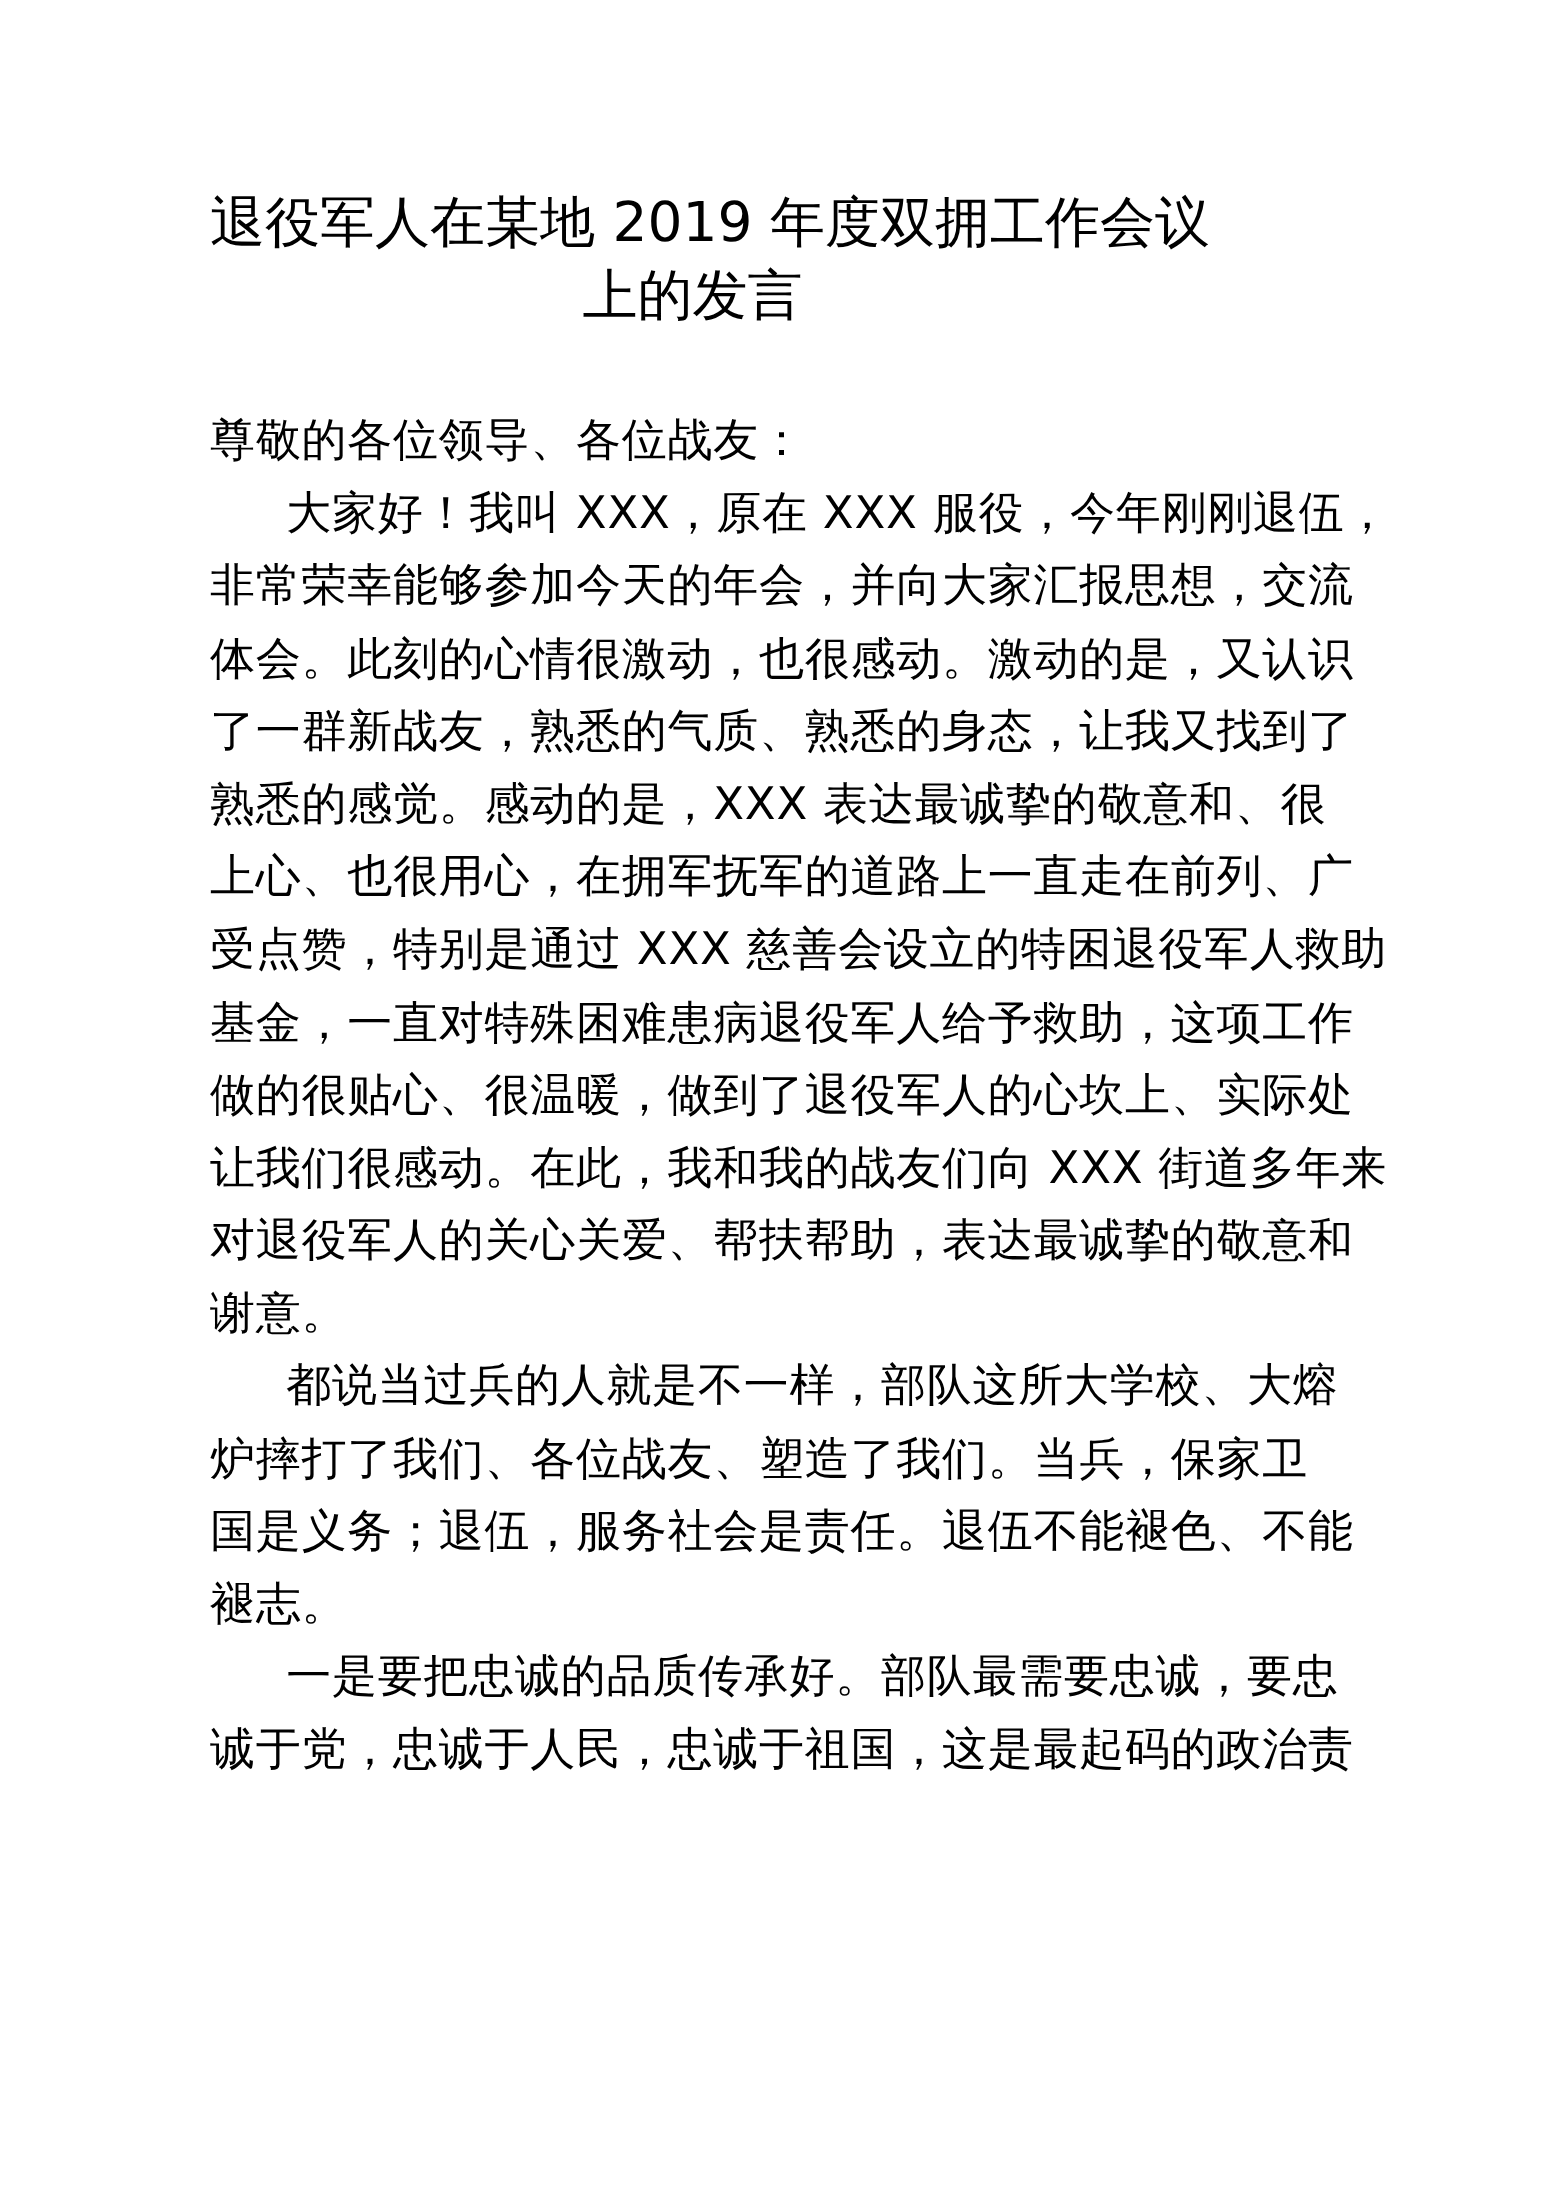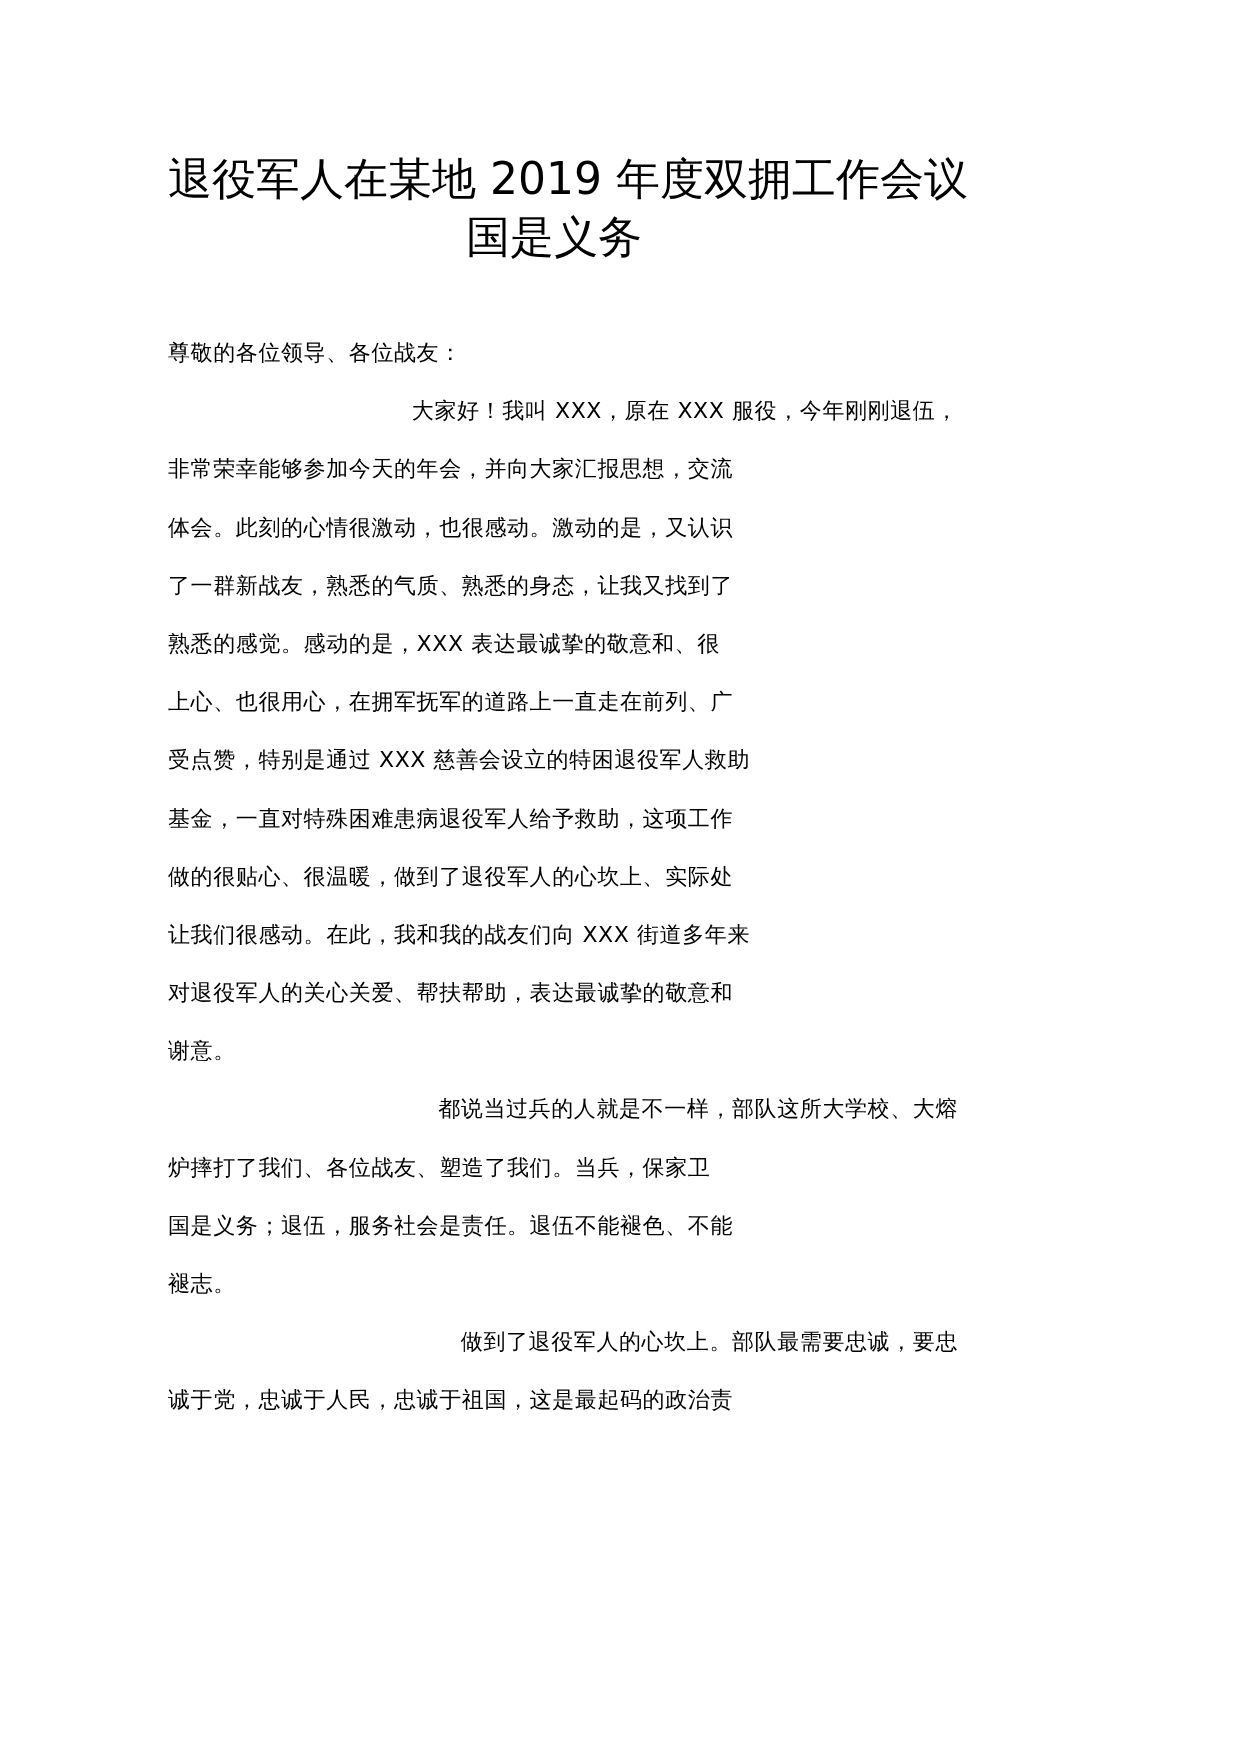--- a/index.html
+++ b/index.html
@@ -38,35 +38,35 @@
     .body {
       position: absolute;
       left: 168px;
       top: 324px;
       width: 790px;
     }
     .line {
       display: block;
       height: 58.2px;
       line-height: 58.2px;
-      font-size: 22px;
+      font-size: 36px;
       white-space: nowrap;
       letter-spacing: 0.6px;
     }
     .line.indent { padding-left: 61px; text-align: right; }
     .b { font-weight: normal; }
   </style>
 </head>
 <body>
 
 <div class="page">
 
   <h1 class="title">
     <span class="tline">退役军人在某地 2019 年度双拥工作会议</span>
-    <span class="tline">国是义务</span>
+    <span class="tline">上的发言</span>
   </h1>
 
   <div class="body">
     <span class="line">尊敬的各位领导、各位战友：</span>
 
     <div>
       <span class="line indent">大家好！我叫 XXX，原在 XXX 服役，今年刚刚退伍，</span>
       <span class="line">非常荣幸能够参加今天的年会，并向大家汇报思想，交流</span>
       <span class="line"><span>体会。此刻的心情很激动，也很感动。</span><span class="b">激动的是，</span><span>又认识</span></span>
       <span class="line">了一群新战友，熟悉的气质、熟悉的身态，让我又找到了</span>
@@ -81,17 +81,17 @@
     </div>
 
     <div>
       <span class="line indent">都说当过兵的人就是不一样，部队这所大学校、大熔</span>
       <span class="line">炉摔打了我们、各位战友、塑造了我们。当兵，保家卫</span>
       <span class="line">国是义务；退伍，服务社会是责任。退伍不能褪色、不能</span>
       <span class="line">褪志。</span>
     </div>
 
     <div>
-      <span class="line indent"><span class="b">做到了退役军人的心坎上。</span><span>部队最需要忠诚，要忠</span></span>
+      <span class="line indent"><span class="b">一是要把忠诚的品质传承好。</span><span>部队最需要忠诚，要忠</span></span>
       <span class="line">诚于党，忠诚于人民，忠诚于祖国，这是最起码的政治责</span>
     </div>
   </div>
 </div>
 
 </body></html>

